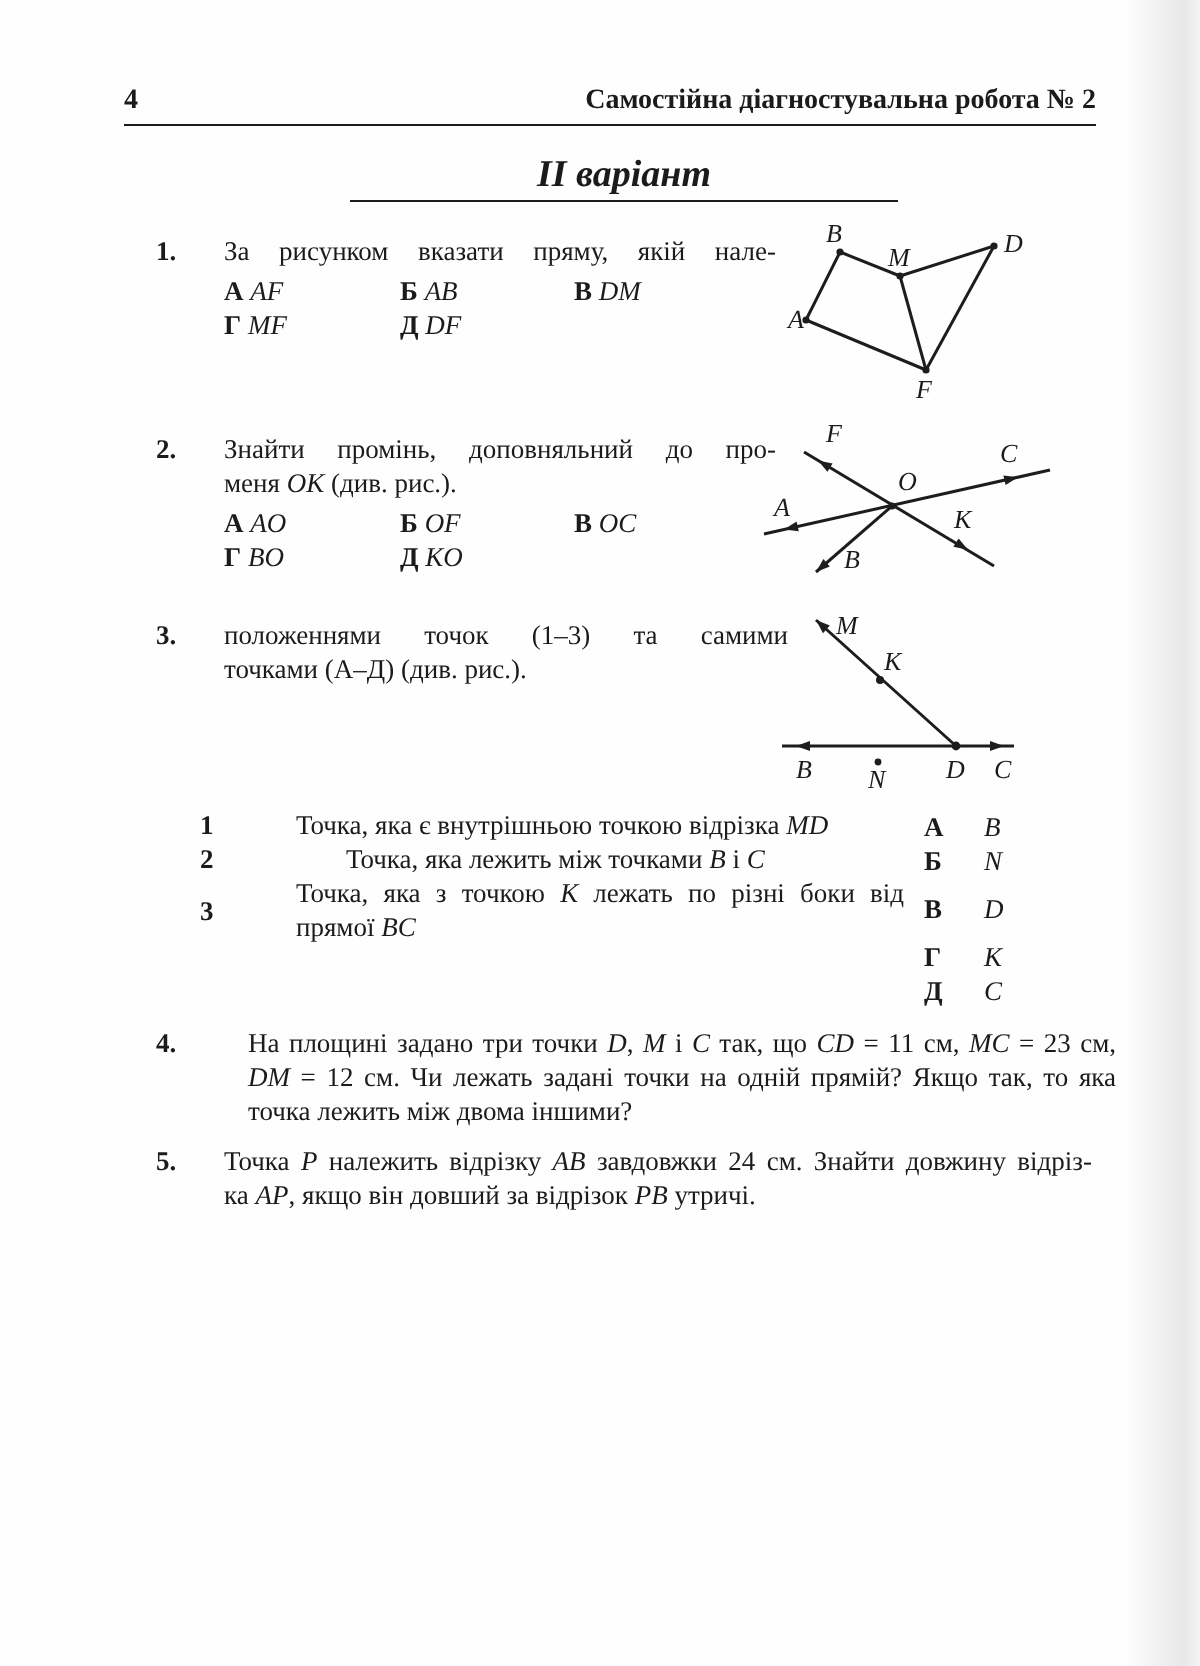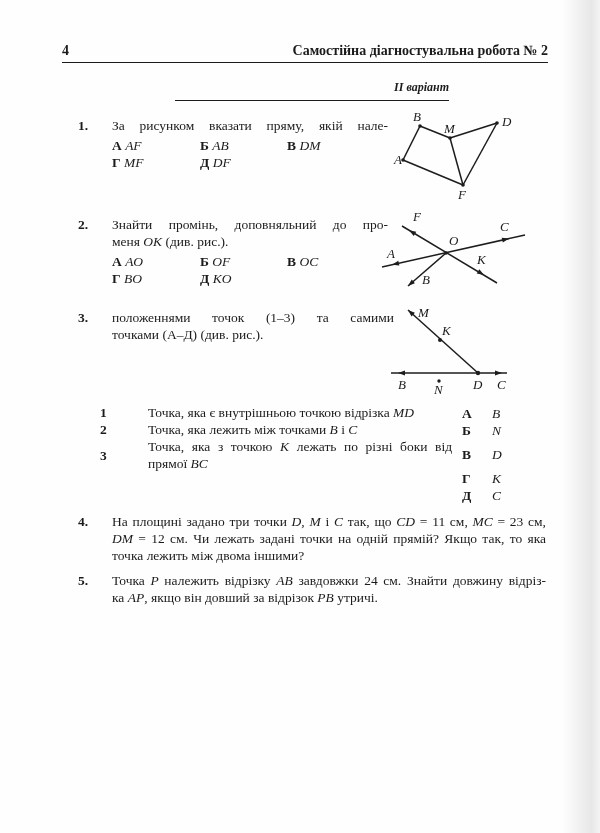--- a/index.html
+++ b/index.html
@@ -13,38 +13,38 @@
     background:linear-gradient(to right, rgba(0,0,0,0) 0%, rgba(0,0,0,0.09) 78%, rgba(0,0,0,0.04) 100%);
     pointer-events:none;
   }
   .hdr {
     position:absolute; left:62px; top:42px; width:486px;
     display:flex; justify-content:space-between; align-items:flex-end;
     border-bottom:1.5px solid #1c1c1c; padding-bottom:3px;
     font-weight:bold; font-size:14px;
   }
   .variant {
-    position:absolute; left:175px; top:79px; width:274px; text-align:right;
-    font-weight:bold; font-style:italic; font-size:12px;
+    position:absolute; left:175px; top:79px; width:274px; text-align:center;
+    font-weight:bold; font-style:italic; font-size:19px;
     border-bottom:1.5px solid #1c1c1c; padding-bottom:4px;
   }
   .q { position:absolute; display:flex; }
   .qn { width:34px; font-weight:bold; flex:none; }
   .qt { }
   .line { height:17px; white-space:nowrap; }
   .jl { text-align:justify; text-align-last:justify; white-space:normal; }
   .mi { font-style:italic; }
   .opts { margin-top:3px; }
   .optrow { height:17px; }
   .opt { display:inline-block; }
   .opt .ol { font-weight:bold; }
   .opt .ov { font-style:italic; }
   .w1 { width:88px; } .w2 { width:87px; }
   .q1t { width:276px; } .q2t { width:276px; } .q3t { width:282px; }
-  .q4t { width:434px; } .q5t { width:434px; }
+  .q4t { width:434px;margin-left:12px; } .q5t { width:434px; }
   .match { position:absolute; left:100px; top:404px; width:360px; }
   .mrow { display:flex; }
   .mrow .mn { width:48px; font-weight:bold; flex:none; }
   .mrow .mt { width:304px; }
   .mrow3 { align-items:center; }
   .answers { position:absolute; left:462px; top:405px; width:90px; }
   .arow { display:flex; height:17px; }
   .arow .al { width:30px; font-weight:bold; flex:none; }
   .arow .av { font-style:italic; }
   .arow.m7 { margin-top:7px; }
@@ -162,21 +162,21 @@
   <div class="match">
     <div class="mrow">
       <div class="mn">1</div>
       <div class="mt">
           <div class="line" style="white-space:normal;"><span>Точка, яка є внутрішньою точкою відрізка </span><span class="mi">MD</span></div>
         </div>
     </div>
     <div class="mrow">
       <div class="mn">2</div>
       <div class="mt">
-          <div class="line" style="white-space:normal;"><span>Точка, яка лежить між точками </span><span class="mi">B</span><span> і </span><span class="mi">C</span></div>
+          <div class="line" style="white-space:normal;margin-left:25px;"><span>Точка, яка лежить між точками </span><span class="mi">B</span><span> і </span><span class="mi">C</span></div>
         </div>
     </div>
     <div class="mrow mrow3">
       <div class="mn">3</div>
       <div class="mt">
         <div class="line jl"><span>Точка, яка з точкою </span><span class="mi">K</span><span> лежать по різні боки від</span></div>
         <div class="line"><span>прямої </span><span class="mi">BC</span></div>
       </div>
     </div>
   </div>

